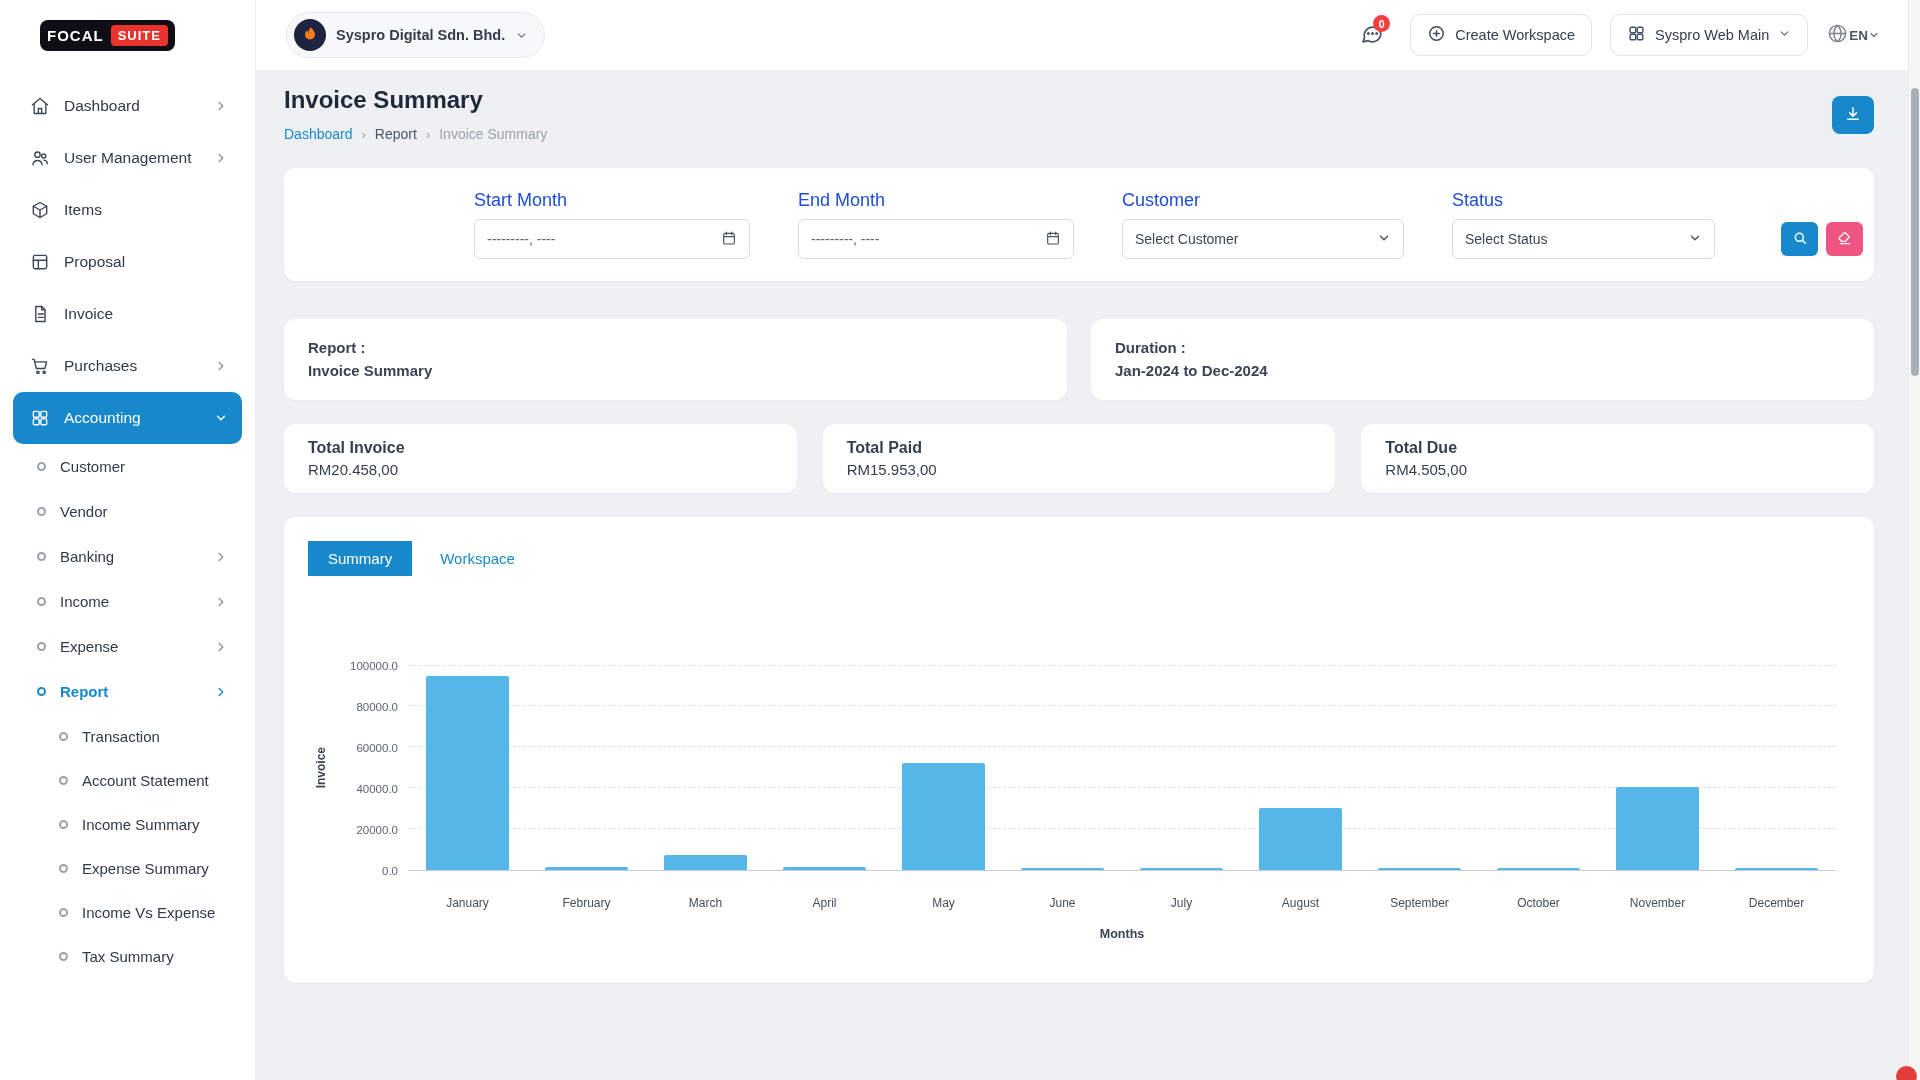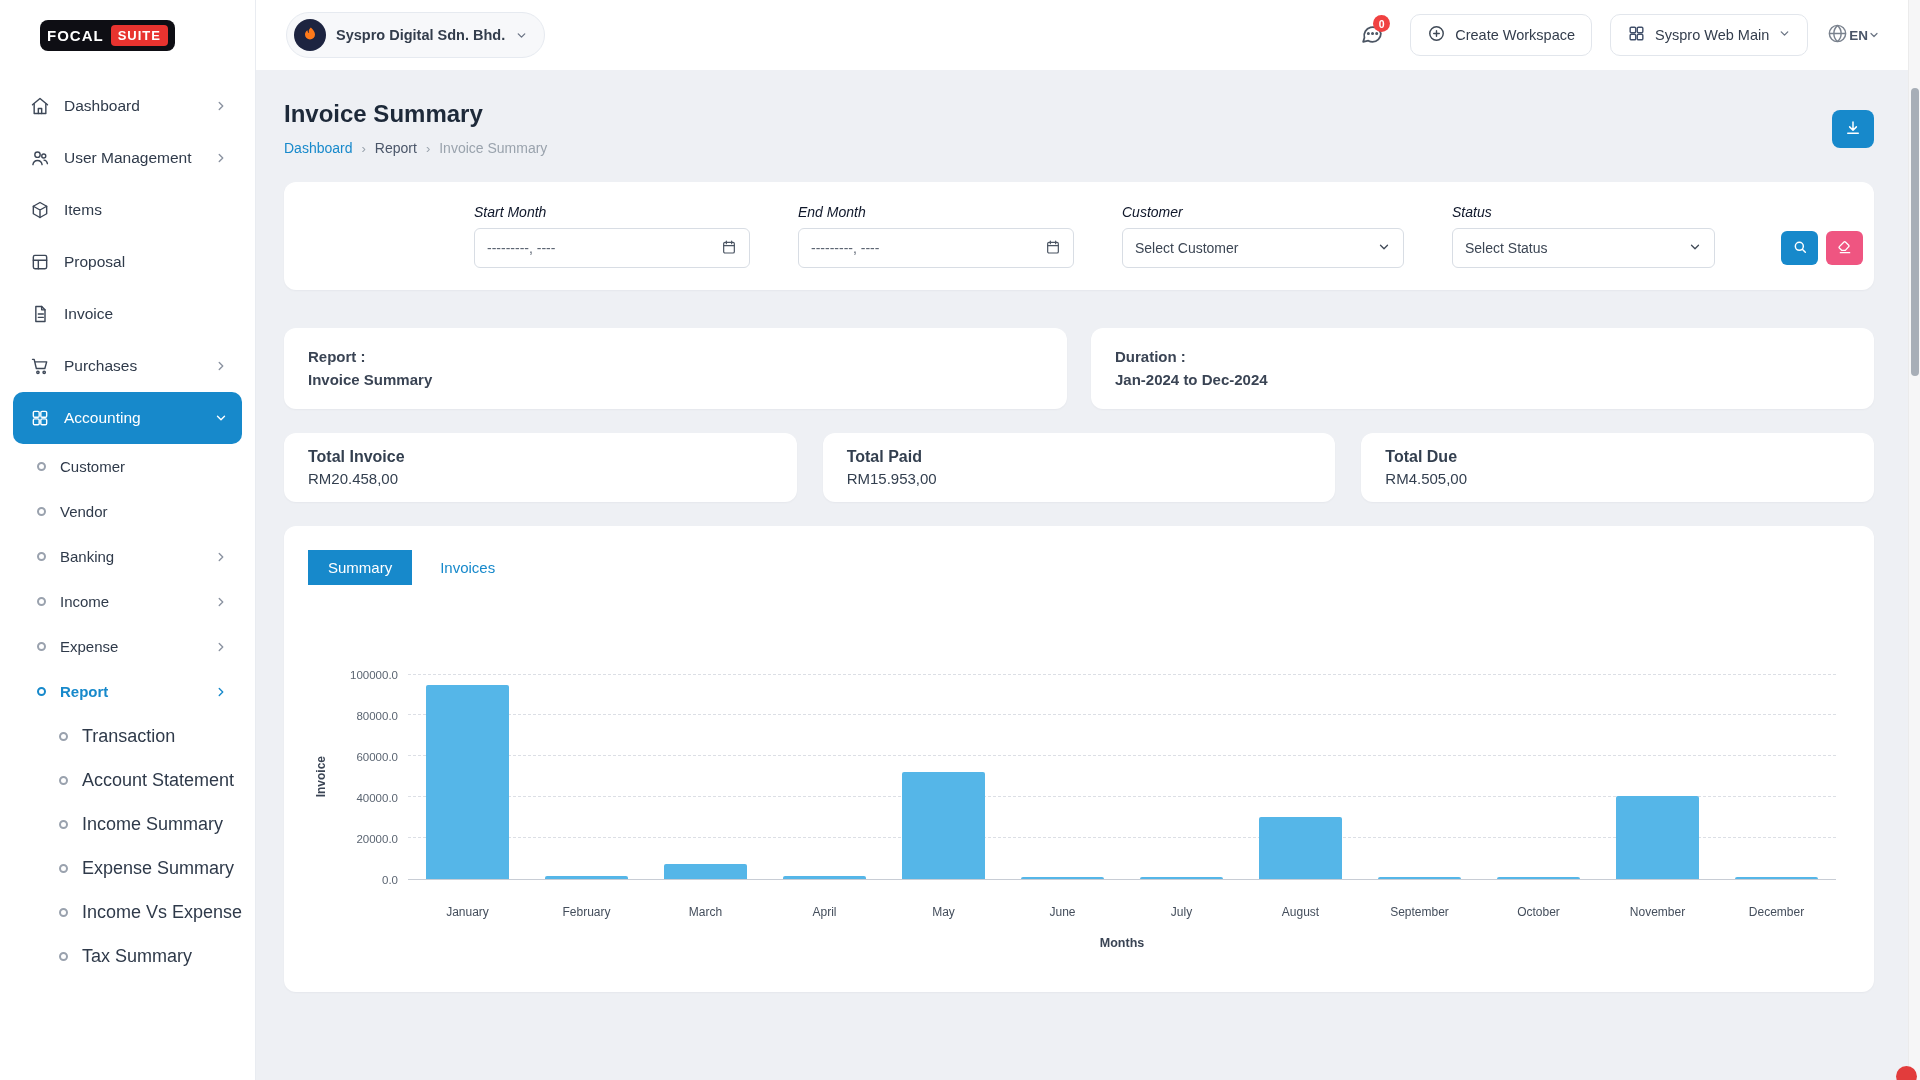--- a/index.html
+++ b/index.html
@@ -19,55 +19,55 @@
   .logo-focal { color:#fff; font-weight:bold; font-size:15px; letter-spacing:1px; }
   .logo-suite { color:#fff; font-weight:bold; font-size:13px; letter-spacing:1px; background:#e8332f; padding:3px 7px; border-radius:4px; }
   .nav { padding:10px 13px 16px 13px; }
   .nav-item { display:flex; align-items:center; gap:14px; padding:0 14px 0 17px; height:52px; border-radius:10px; cursor:pointer; color:#2f3a4a; font-size:15.5px; font-weight:500; }
   .nav-item .nav-label { flex:1; white-space:nowrap; }
   .nav-icon { display:flex; color:#3d4757; }
   .chev { display:flex; color:#8b93a1; }
   .nav-item.lvl-main.active { background:#1789cb; color:#fff; }
   .nav-item.lvl-main.active .nav-icon, .nav-item.lvl-main.active .chev { color:#fff; }
   .nav-item.lvl-sub { height:45px; padding-left:24px; font-weight:400; font-size:15px; }
-  .nav-item.lvl-subsub { height:44px; padding-left:46px; font-weight:400; font-size:18px; }
+  .nav-item.lvl-subsub { height:44px; padding-left:46px; font-weight:400; font-size:15px; }
   .bullet { width:9px; height:9px; border:2px solid #9aa2ae; border-radius:50%; flex-shrink:0; }
   .nav-item.lvl-sub.active { color:#1789cb; font-weight:600; }
   .nav-item.lvl-sub.active .bullet { border-color:#1789cb; }
   .nav-item.lvl-sub.active .chev { color:#1789cb; }
 
   
   .main { flex:1; display:flex; flex-direction:column; min-width:0; }
   .topbar { height:70px; background:#fff; display:flex; align-items:center; padding:0 40px 0 30px; gap:18px; }
   .company-pill { display:flex; align-items:center; gap:10px; background:#f7f8fa; border:1px solid #e6eaf0; border-radius:999px; padding:6px 16px 6px 7px; cursor:pointer; }
   .company-logo { width:32px; height:32px; border-radius:50%; background:#1d2440; display:flex; align-items:center; justify-content:center; }
   .company-name { font-size:14.5px; font-weight:600; color:#333d4c; }
   .top-spacer { flex:1; }
   .icon-btn { position:relative; width:42px; height:40px; display:flex; align-items:center; justify-content:center; color:#4b5563; cursor:pointer; }
   .badge { position:absolute; top:0; right:2px; min-width:17px; height:17px; border-radius:9px; background:#f04141; color:#fff; font-size:10.5px; font-weight:bold; display:flex; align-items:center; justify-content:center; padding:0 4px; }
   .pill-btn { display:flex; align-items:center; gap:9px; height:42px; padding:0 16px; border:1px solid #e2e6ec; border-radius:10px; background:#fff; font-size:14.5px; color:#333d4c; cursor:pointer; white-space:nowrap; }
   .lang-group { display:flex; align-items:center; color:#4a5568; cursor:pointer; }
   .lang-label { font-size:13.5px; font-weight:600; color:#4a5568; }
 
   
-  .content { flex:1; padding:30px 46px 0 28px; overflow:hidden; }
+  .content { flex:1; padding:16px 46px 0 28px; overflow:hidden; }
   .page-head { display:flex; justify-content:space-between; align-items:flex-start; margin-bottom:26px; }
   .page-title { font-size:24px; font-weight:600; color:#1d2939; margin:0 0 12px 0; }
   .breadcrumb { display:flex; align-items:center; gap:9px; font-size:14px; }
   .bc-link { color:#1789cb; cursor:pointer; }
   .bc-sep { color:#9aa3ad; font-size:13px; }
   .bc-mid { color:#4a5568; cursor:pointer; }
   .bc-current { color:#9aa3ad; }
   .download-btn { width:42px; height:38px; background:#1789cb; border:none; border-radius:8px; color:#fff; display:flex; align-items:center; justify-content:center; cursor:pointer; margin-top:10px; }
 
   .card { background:#fff; border-radius:12px; box-shadow:0 1px 2px rgba(16,24,40,.04); }
 
   .filter-card { padding:22px 24px; margin-bottom:38px; display:flex; gap:48px; align-items:flex-end; }
   .field { display:flex; flex-direction:column; gap:8px; }
-  .field-label { font-size:14px; color:#0f172a;font-style:italic; }
+  .field-label { font-size:18px; color:#1d4ed8; }
   .field-start { margin-left:166px; }
   .input-box { height:40px; border:1px solid #d8dde4; border-radius:6px; padding:0 12px; display:flex; align-items:center; justify-content:space-between; gap:10px; background:#fff; cursor:pointer; font-size:14px; color:#5d6673; }
   .w-date { width:276px; }
   .w-cust { width:282px; }
   .w-stat { width:263px; }
   .select-text { color:#3c4654; }
   .filter-actions { display:flex; gap:8px; margin-left:18px; padding-bottom:3px; }
   .sq-btn { width:37px; height:34px; border:none; border-radius:6px; display:flex; align-items:center; justify-content:center; color:#fff; cursor:pointer; }
   .sq-search { background:#1789cb; }
   .sq-reset { background:#ef5581; }
@@ -465,21 +465,21 @@
         </div>
         <div class="card stat-card">
           <div class="stat-label">Total Due</div>
           <div class="stat-value">RM4.505,00</div>
         </div>
       </section>
 
       <section class="card chart-card">
         <div class="tabs">
           <button class="tab active">Summary</button>
-          <button class="tab">Invoices</button>
+          <button class="tab">Workspace</button>
         </div>
 
         <div class="chart-wrap">
           <div class="y-title-col">
             <span class="y-title">Invoice</span>
           </div>
           <div class="y-ticks" id="y-ticks">
               <span class="y-tick" style="bottom: 0%;">0.0</span>
               <span class="y-tick" style="bottom: 20%;">20000.0</span>
               <span class="y-tick" style="bottom: 40%;">40000.0</span>

